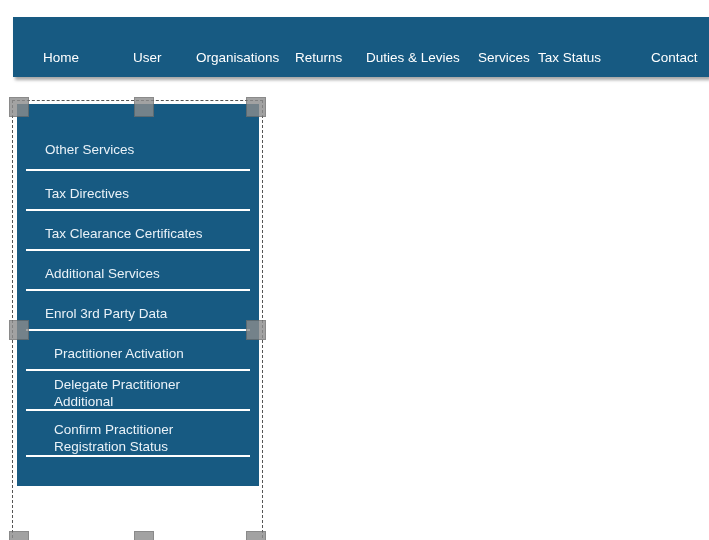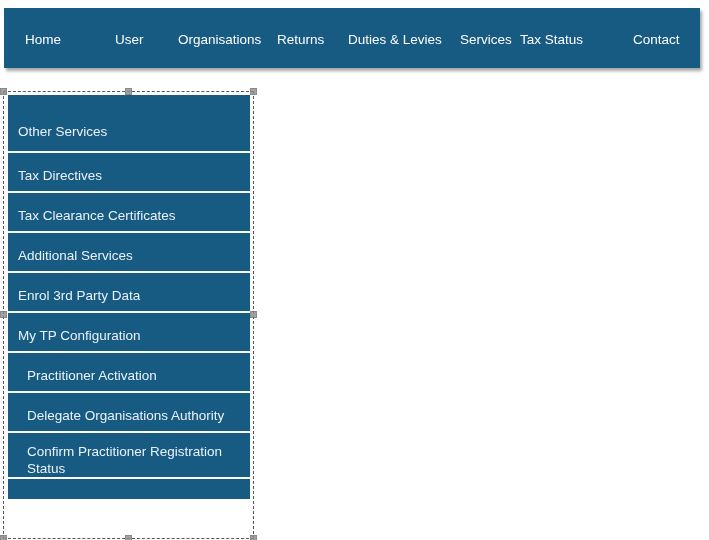--- a/index.html
+++ b/index.html
@@ -2,21 +2,21 @@
 <html style="--nav-blue: #175A82; --menu-blue: #175A82; --separator: #FFFFFF; --selection-border: #555555; --selection-handle: #8C8C8C;"><head>
 <meta charset="utf-8">
 <style>
   :root{
     --nav-blue:#175A82;
     --menu-blue:#175A82;
     --separator:#FFFFFF;
     --selection-border:#555555;
     --selection-handle:#8C8C8C;
   }
-  *{margin:0;padding:0;box-sizing:border-box;}
+  *{margin:0;padding:9px;box-sizing:border-box;}
   html,body{width:709px;height:540px;}
   body{
     position:relative;
     background:#fff;
     overflow:hidden;
     font-family:"Liberation Sans", sans-serif;
   }
 
   
   .navbar{
@@ -120,28 +120,25 @@
   </div>
   <div class="menu-item">
     <span>Tax Clearance Certificates</span>
   </div>
   <div class="menu-item">
     <span>Additional Services</span>
   </div>
   <div class="menu-item">
     <span>Enrol 3rd Party Data</span>
   </div>
-  <div class="menu-item">
-    <span>My TP Configuration</span>
-  </div>
   <div class="menu-item sub">
     <span>Practitioner Activation</span>
   </div>
   <div class="menu-item sub">
-    <span>Delegate Organisations Authority</span>
+    <span>Delegate Practitioner Additional</span>
   </div>
   <div class="menu-item sub twolines">
     <span>Confirm Practitioner Registration Status</span>
   </div>
   <div class="menu-item cutoff"></div>
 </div>
 
 <div class="marquee">
   <div class="handle h-tl"></div>
   <div class="handle h-tc"></div>

